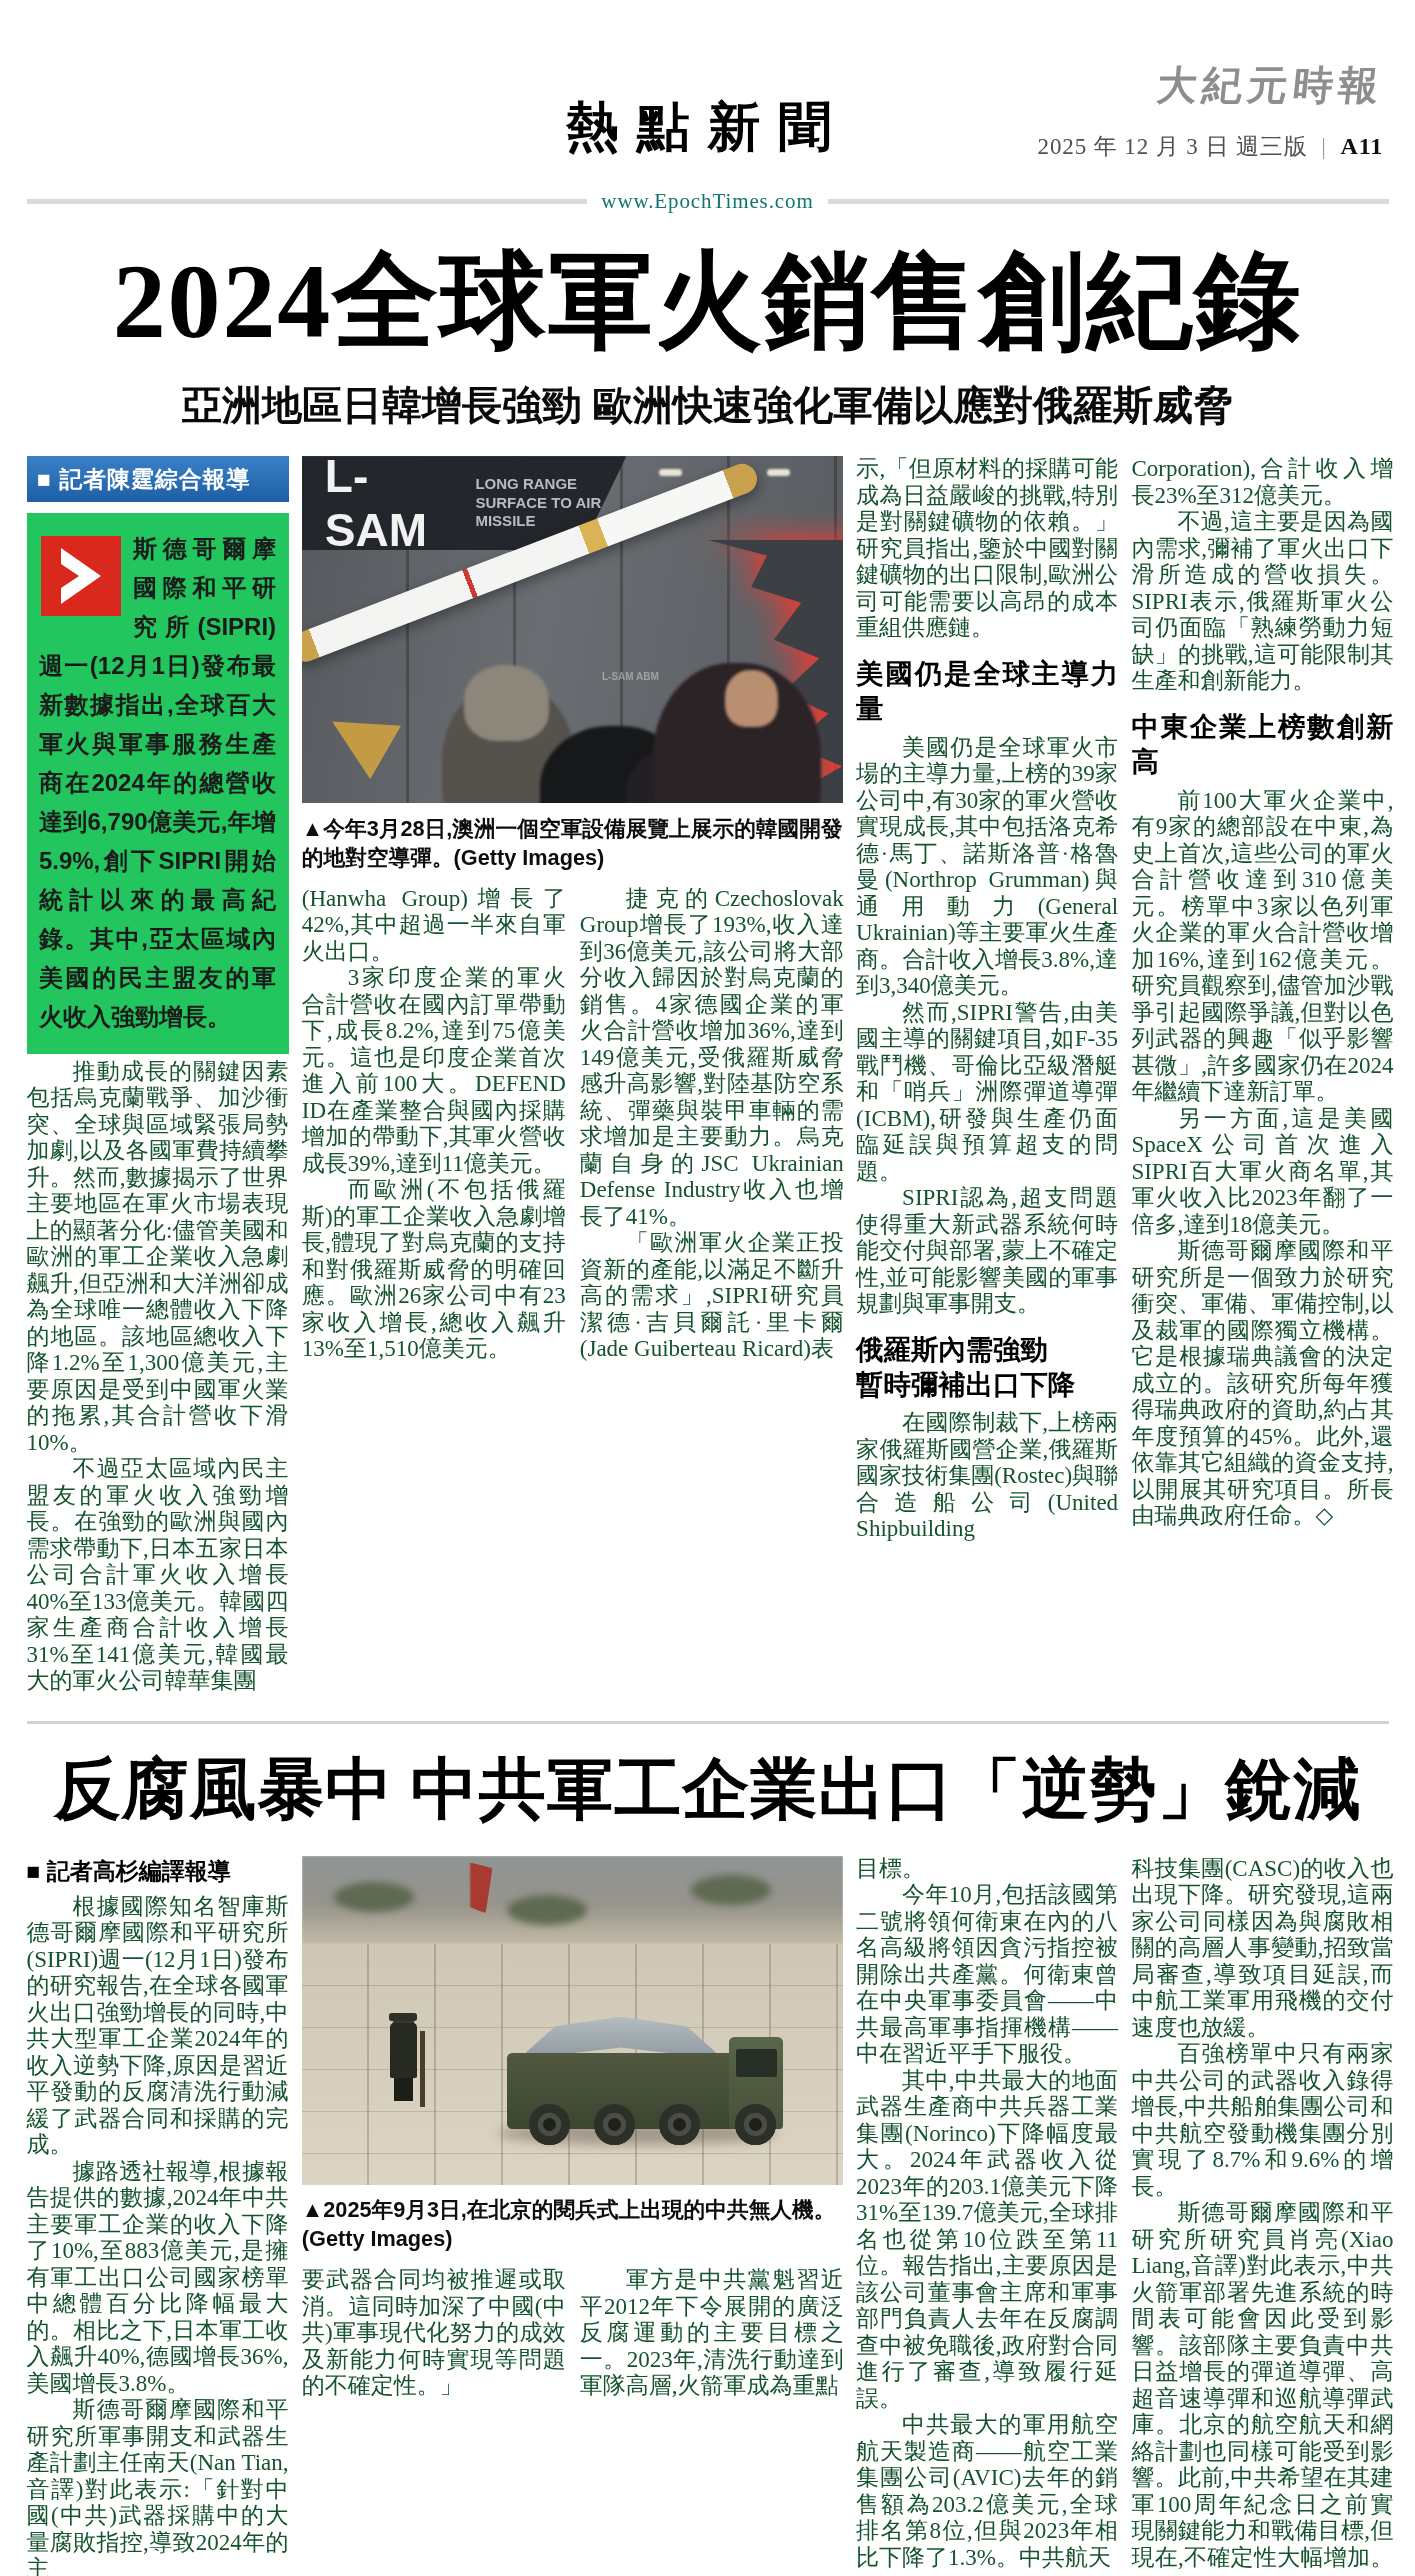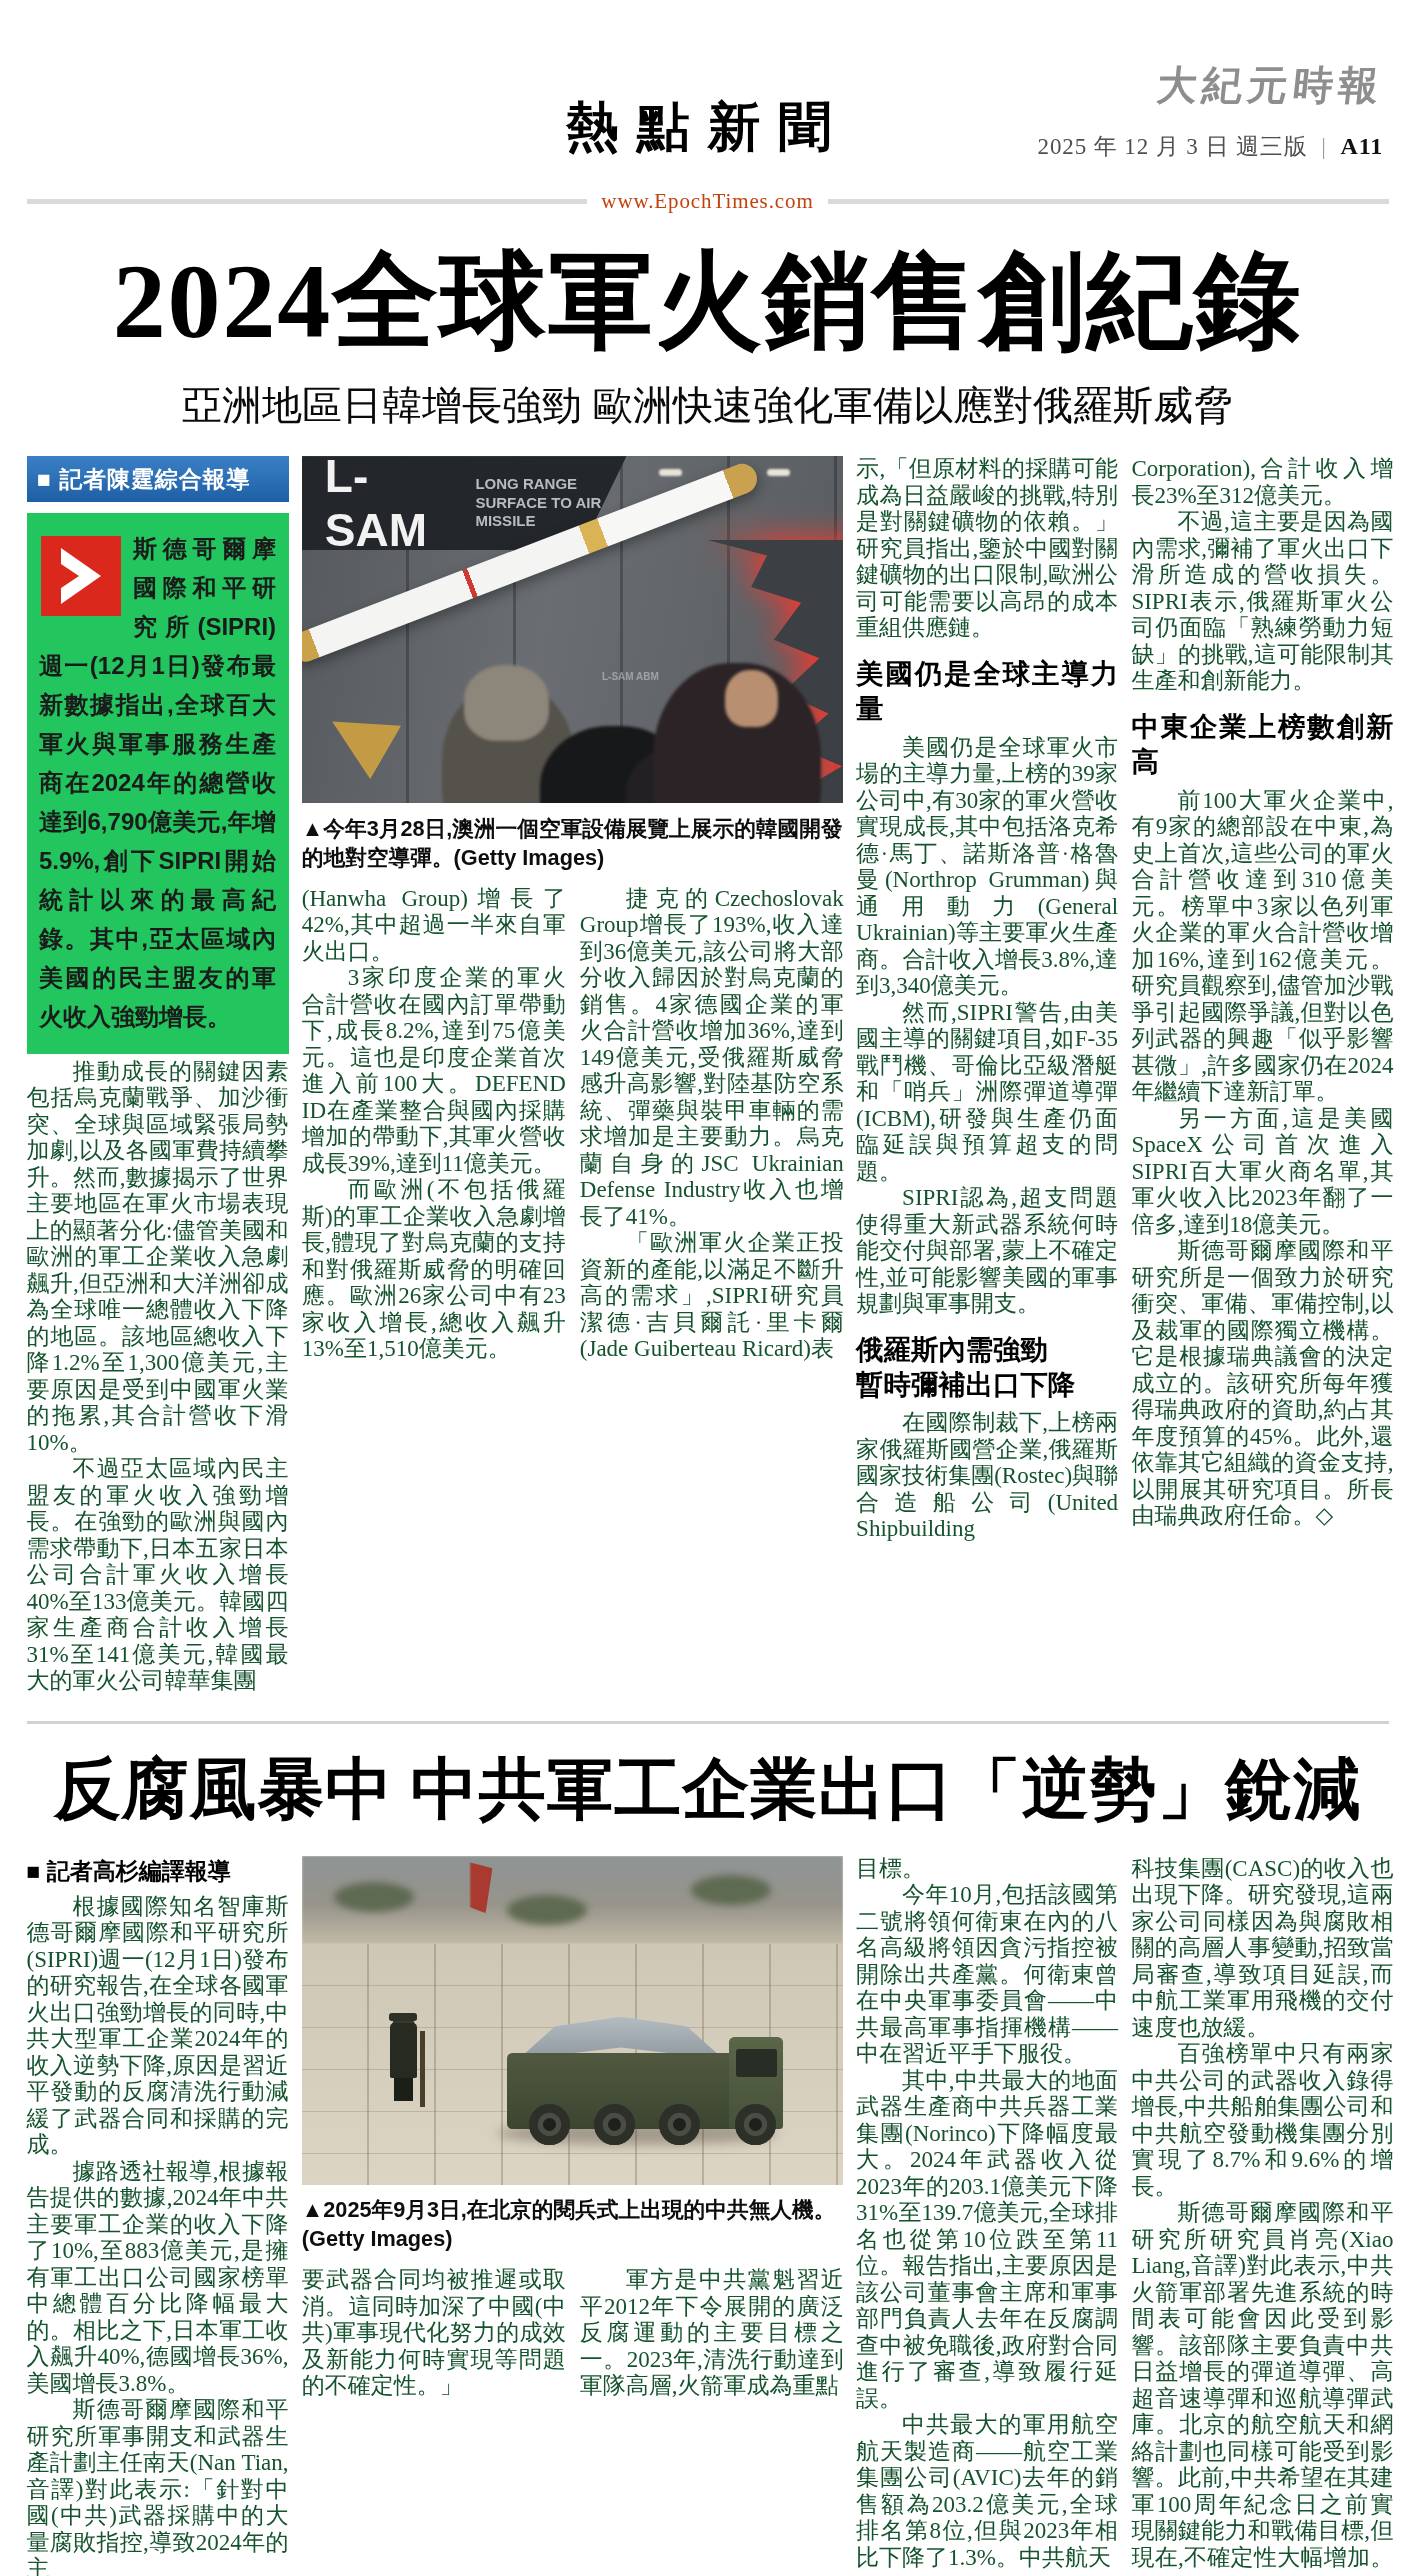--- a/index.html
+++ b/index.html
@@ -12,26 +12,26 @@
   .section-title { text-align:center; font-family:"Liberation Sans","DejaVu Sans",sans-serif;
                    font-size:53px; font-weight:900; letter-spacing:17.7px; color:#000; }
   .brand-wrap { position:absolute; right:5.3px; top:58px; text-align:right; }
   .brand { font-size:40px; font-weight:700; color:#8e8e8e; letter-spacing:5.3px;
            font-family:"Liberation Serif",serif; transform:skewX(-6deg); }
   .dateline { margin-top:18px; font-size:23px; color:#4f4f4f; letter-spacing:0.9px; }
   .dateline b { color:#101010; font-size:24px; }
   .dateline .sep { color:#9a9a9a; margin:0 7px; }
   .site-rule { display:flex; align-items:center; margin-top:25px; }
   .site-rule::before, .site-rule::after { content:""; flex:1; height:4.4px; background:#dadada; }
-  .site-label { padding:0 14px; font-size:21px; color:#c2410c; letter-spacing:0.9px; }
+  .site-label { padding:0 14px; font-size:21px; color:#0f766e; letter-spacing:0.9px; }
 
   
   .headline-1 { text-align:center; font-size:106px; font-weight:900; letter-spacing:1.8px;
                 margin:16px 0 5.3px; color:#000; font-family:"Liberation Serif",serif; }
-  .subheadline-1 { text-align:center; font-size:40px; font-weight:400; color:#0a0a0a;
+  .subheadline-1 { text-align:center; font-size:40px; font-weight:700; color:#0a0a0a;
                    font-family:"Liberation Sans","DejaVu Sans",sans-serif; margin-bottom:23px; }
 
   
   .cols { display:grid; grid-template-columns:262px 541px 262px 262px; column-gap:13.3px; }
   .cols3wrap { display:grid; grid-template-columns:264px 264px; column-gap:14px; }
   .textcol { text-align:justify; }
   .para { font-size:23px; line-height:26.5px; text-indent:2em; color:#14532d; }
   .para.noindent { text-indent:0; }
   .subhead { font-family:"Liberation Sans","DejaVu Sans",sans-serif; font-weight:800;
              font-size:27.4px; line-height:35px; margin:14px 0 8.8px; white-space:pre-line; color:#000; }

